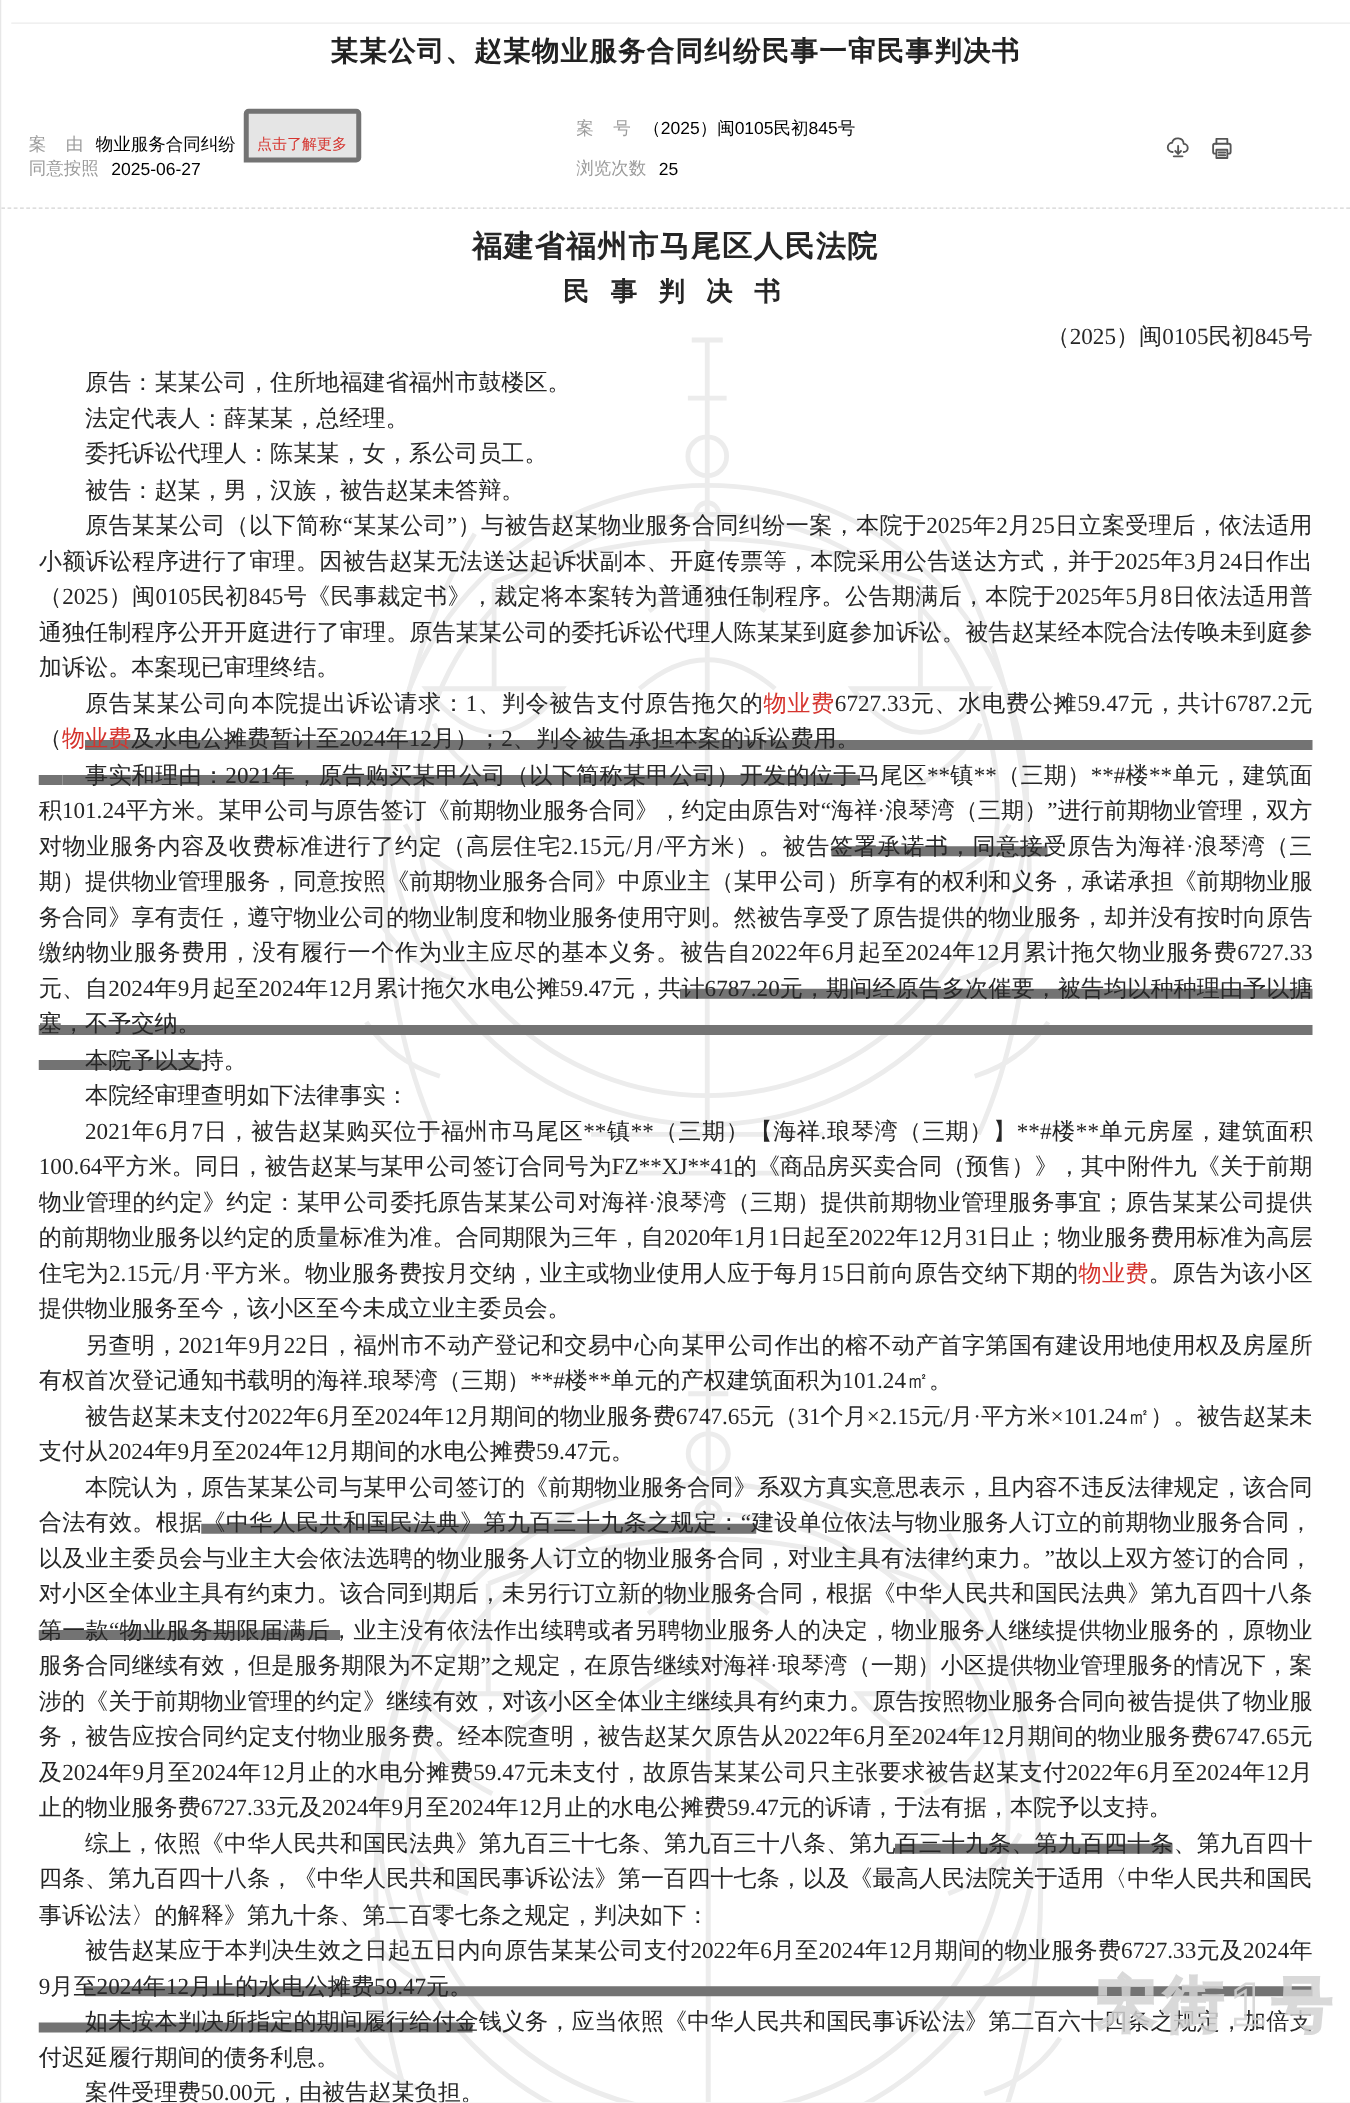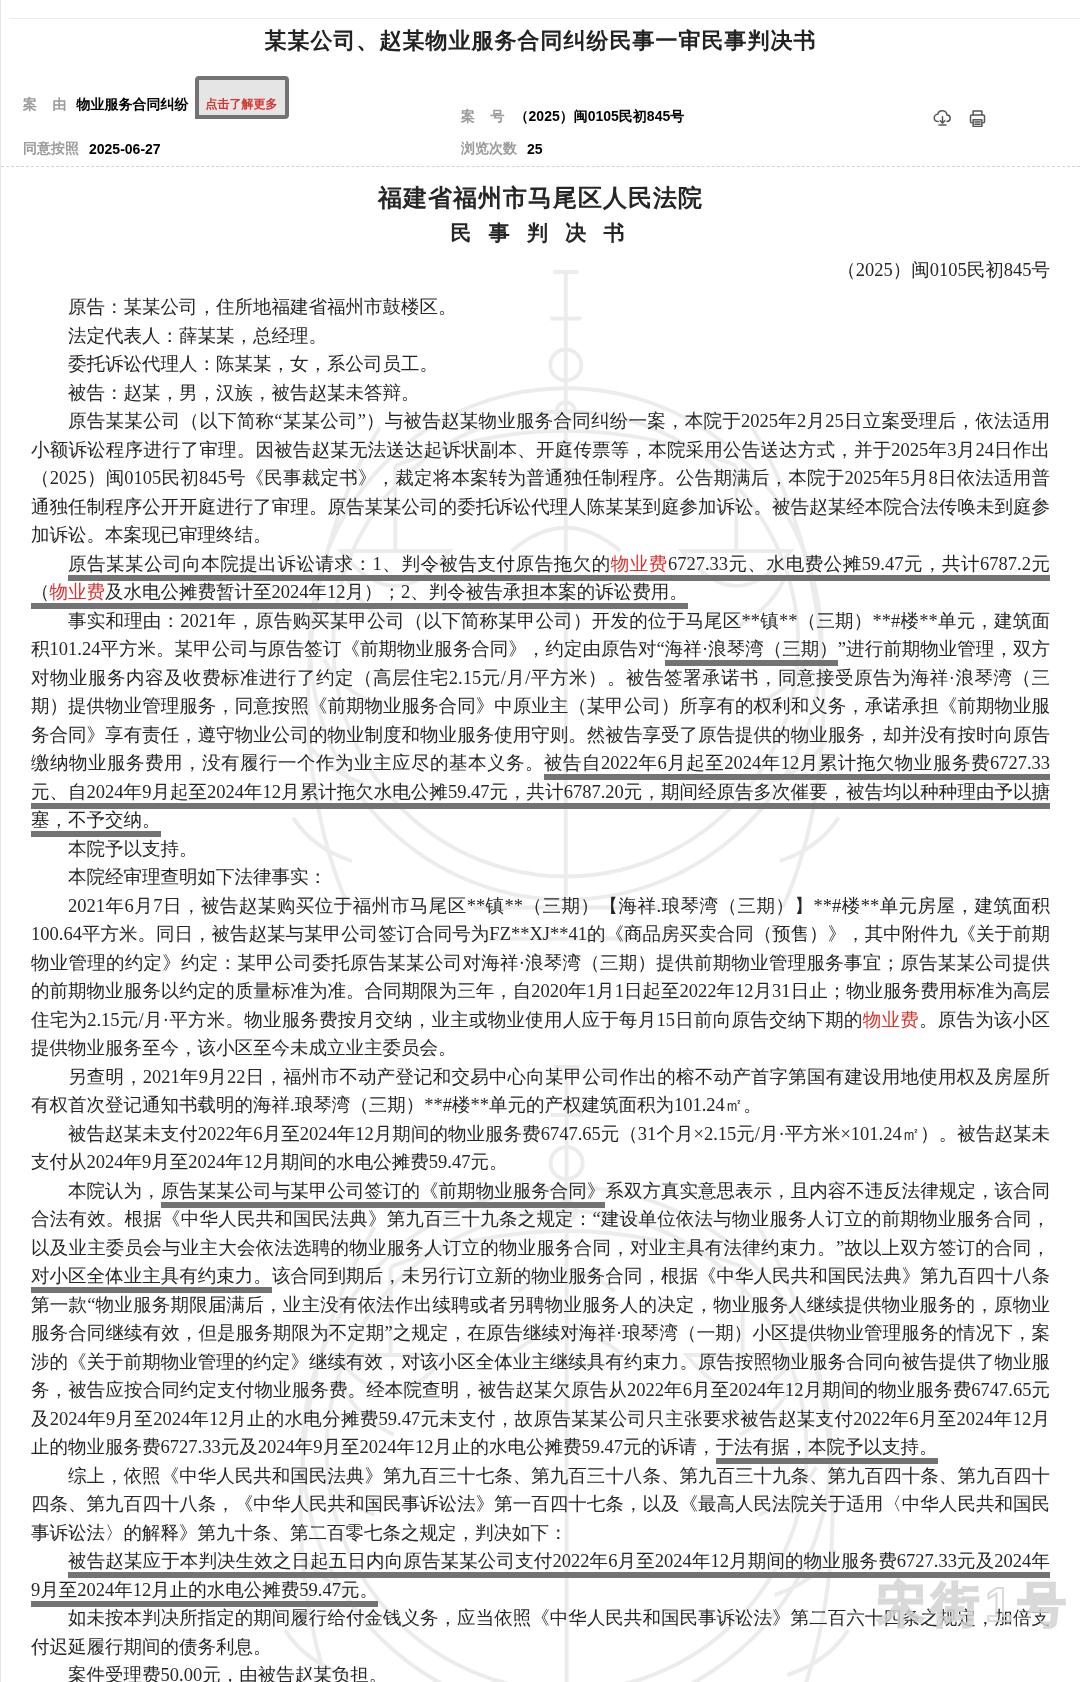--- a/index.html
+++ b/index.html
@@ -13,41 +13,41 @@
   }
   .card-top { position:absolute; left:8px; top:18px; right:0; border-top:1px solid #ececec; }
   
   .doc-title {
     padding-top:26px; text-align:center;
     font-family:Liberation Mono, monospace;
     font-size:22px; font-weight:bold; color:#222; letter-spacing:1px;
   }
   .meta { position:relative; margin-top:38px; padding:0 22px;
     font-family:"Liberation Sans","DejaVu Sans",sans-serif; font-size:14px; }
-  .meta-row { display:flex; align-items:flex-end; height:32px;font-weight:bold; }
+  .meta-row { display:flex; align-items:flex-start; height:32px; }
   .meta-cell-l { width:438px; display:flex; align-items:center; }
   .meta-cell-r { flex:1; display:flex; align-items:center; }
   .meta-label { color:#9b9b9b; margin-right:10px; white-space:pre; }
   .meta-value { color:#000000; }
   .badge {
     display:inline-block; margin-left:6px; position:relative; top:-7px;
     font-size:12px; color:#d5342e; border:4px solid #737373;
     border-radius:4px 4px 4px 0; padding:16px 7px 2px; background:#e5e5e5; cursor:pointer;
   }
   .meta-icons { position:absolute; right:92px; top:14px; display:flex; gap:14px; }
   .meta-icons svg { width:21px; height:21px; display:block; cursor:pointer; }
   .divider { margin-top:8px; border-top:1px dashed #d4d4d4; }
   
   .doc { position:relative; padding:10px 30px 0; font-size:18.5px; line-height:28.5px; }
   .court-name { text-align:center; font-size:24px; font-weight:bold; line-height:34px; margin-top:4px; letter-spacing:1px; }
   .doc-type { text-align:center; font-size:21px; font-weight:bold; line-height:36px; letter-spacing:6px; }
   .case-no-line { text-align:right; line-height:30px; margin:4px 0 8px; }
   .para { text-indent:2em; text-align:justify; }
   .red { color:#d5342e; }
-  .uline { border-bottom:6px solid #737373; padding-bottom:1px; }
+  .uline { border-bottom:8px solid #737373; padding-bottom:18px; }
   
   .seal-wm { position:absolute; left:50%; transform:translateX(-46%); pointer-events:none; z-index:0; }
   .seal-wm svg { display:block; }
   .doc-content { position:relative; z-index:1; }
   .text-wm {
     position:absolute; right:8px; top:1424px; z-index:2; pointer-events:none;
     font-family:"Liberation Sans","DejaVu Sans",sans-serif;
     font-size:48px; font-weight:bold; letter-spacing:6px;
     color:transparent; -webkit-text-stroke:2px #d3d3d3; opacity:.85;
   }

